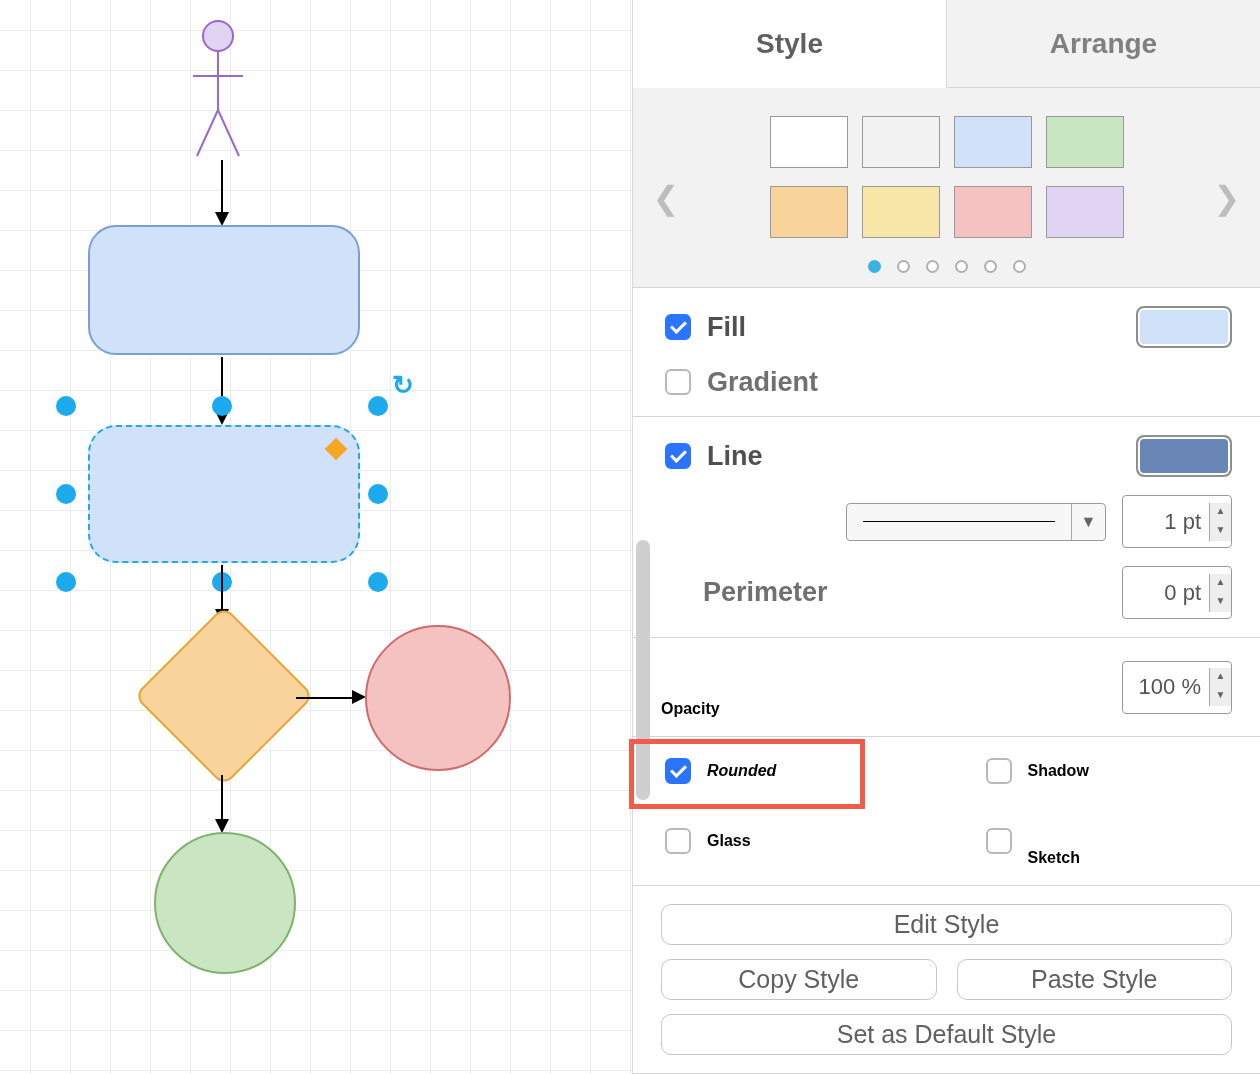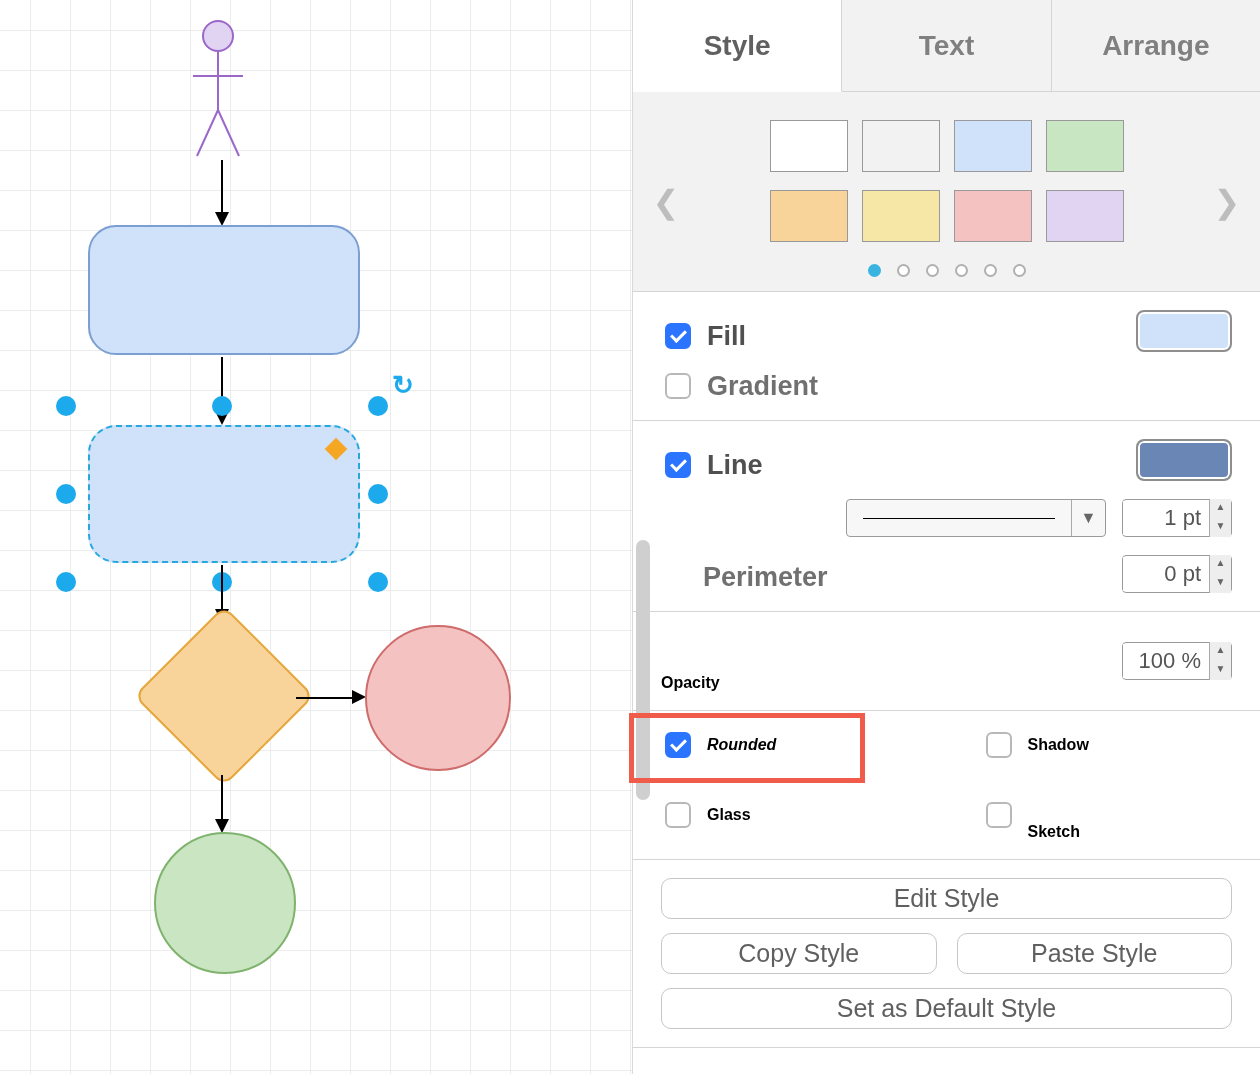--- a/index.html
+++ b/index.html
@@ -100,41 +100,41 @@
   .pal-dot {
     width: 13px; height: 13px; border-radius: 50%;
     border: 2px solid #b0b0b0; background: #fff; cursor: pointer;
   }
   .pal-dot.active { background: #39b4e0; border-color: #39b4e0; }
   
   .section {
     border-bottom: 1px solid #d5d5d5; padding: 18px 28px;
     display: flex; flex-direction: column; gap: 18px;
   }
-  .row { display: flex; align-items: flex-end; justify-content: space-between; }
+  .row { display: flex; align-items: center; justify-content: space-between; }
   .row .label { font-size: 27px; color: #707070; font-weight: 600; }
   .row .label.on { color: #505050; }
   .chk {
     appearance: none; width: 26px; height: 26px; border: 2px solid #b8b8b8;
     border-radius: 6px; margin-right: 16px; cursor: pointer; position: relative;
     flex-shrink: 0;
   }
   .chk:checked { background: #2a74ff; border-color: #2a74ff; }
   .chk:checked::after {
     content: ""; position: absolute; left: 7px; top: 2px; width: 6px; height: 12px;
     border: solid #fff; border-width: 0 3px 3px 0; transform: rotate(45deg);
   }
   .color-well {
     width: 96px; height: 42px; border: 2px solid #8e8e8e; border-radius: 8px;
     background: #cfe2f9; cursor: pointer; box-shadow: inset 0 0 0 2px #fff;
   }
   .line-well { background: #6986b4; }
   .stepper {
     display: flex; align-items: center; border: 1px solid #9a9a9a;
-    border-radius: 4px; height: 38px;
+    border-radius: 4px; height: 53px;
   }
   .stepper input {
     width: 86px; border: none; text-align: right; font-size: 22px; padding: 4px 8px;
     font-family: inherit; color: #555; background: #fff;
   }
   .stepper .arrows {
     width: 22px; display: flex; flex-direction: column; border-left: 1px solid #aaa;
   }
   .stepper .arrows span {
     height: 19px; font-size: 10px; text-align: center; line-height: 16px;
@@ -212,21 +212,20 @@
 
     <div class="canvas-shape circ-green"></div>
   </div>
 
   <div class="vscroll"></div>
 
   <div class="panel">
 
     <div class="tabs">
       <div class="tab active">Style</div>
-      <div class="tab">Text</div>
       <div class="tab">Arrange</div>
     </div>
 
     <div class="palette">
       <div class="pal-nav pal-prev">❮</div>
       <div class="pal-nav pal-next">❯</div>
       <div class="palette-rows">
         <div class="palette-row" id="palette-row-1">
             <div class="swatch" style="background: rgb(255, 255, 255);"></div>
             <div class="swatch" style="background: rgb(242, 242, 242);"></div>

